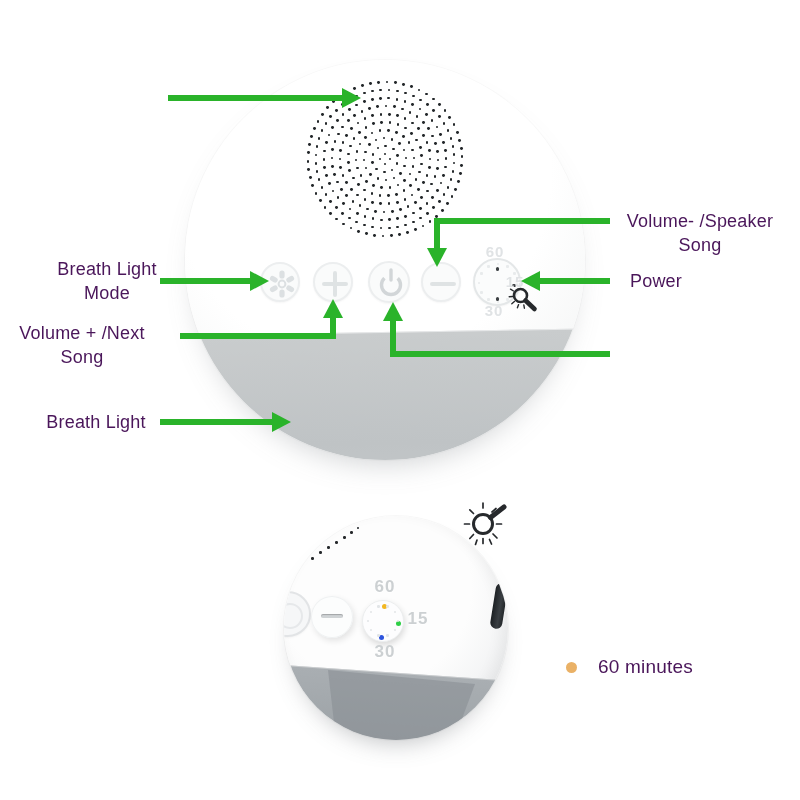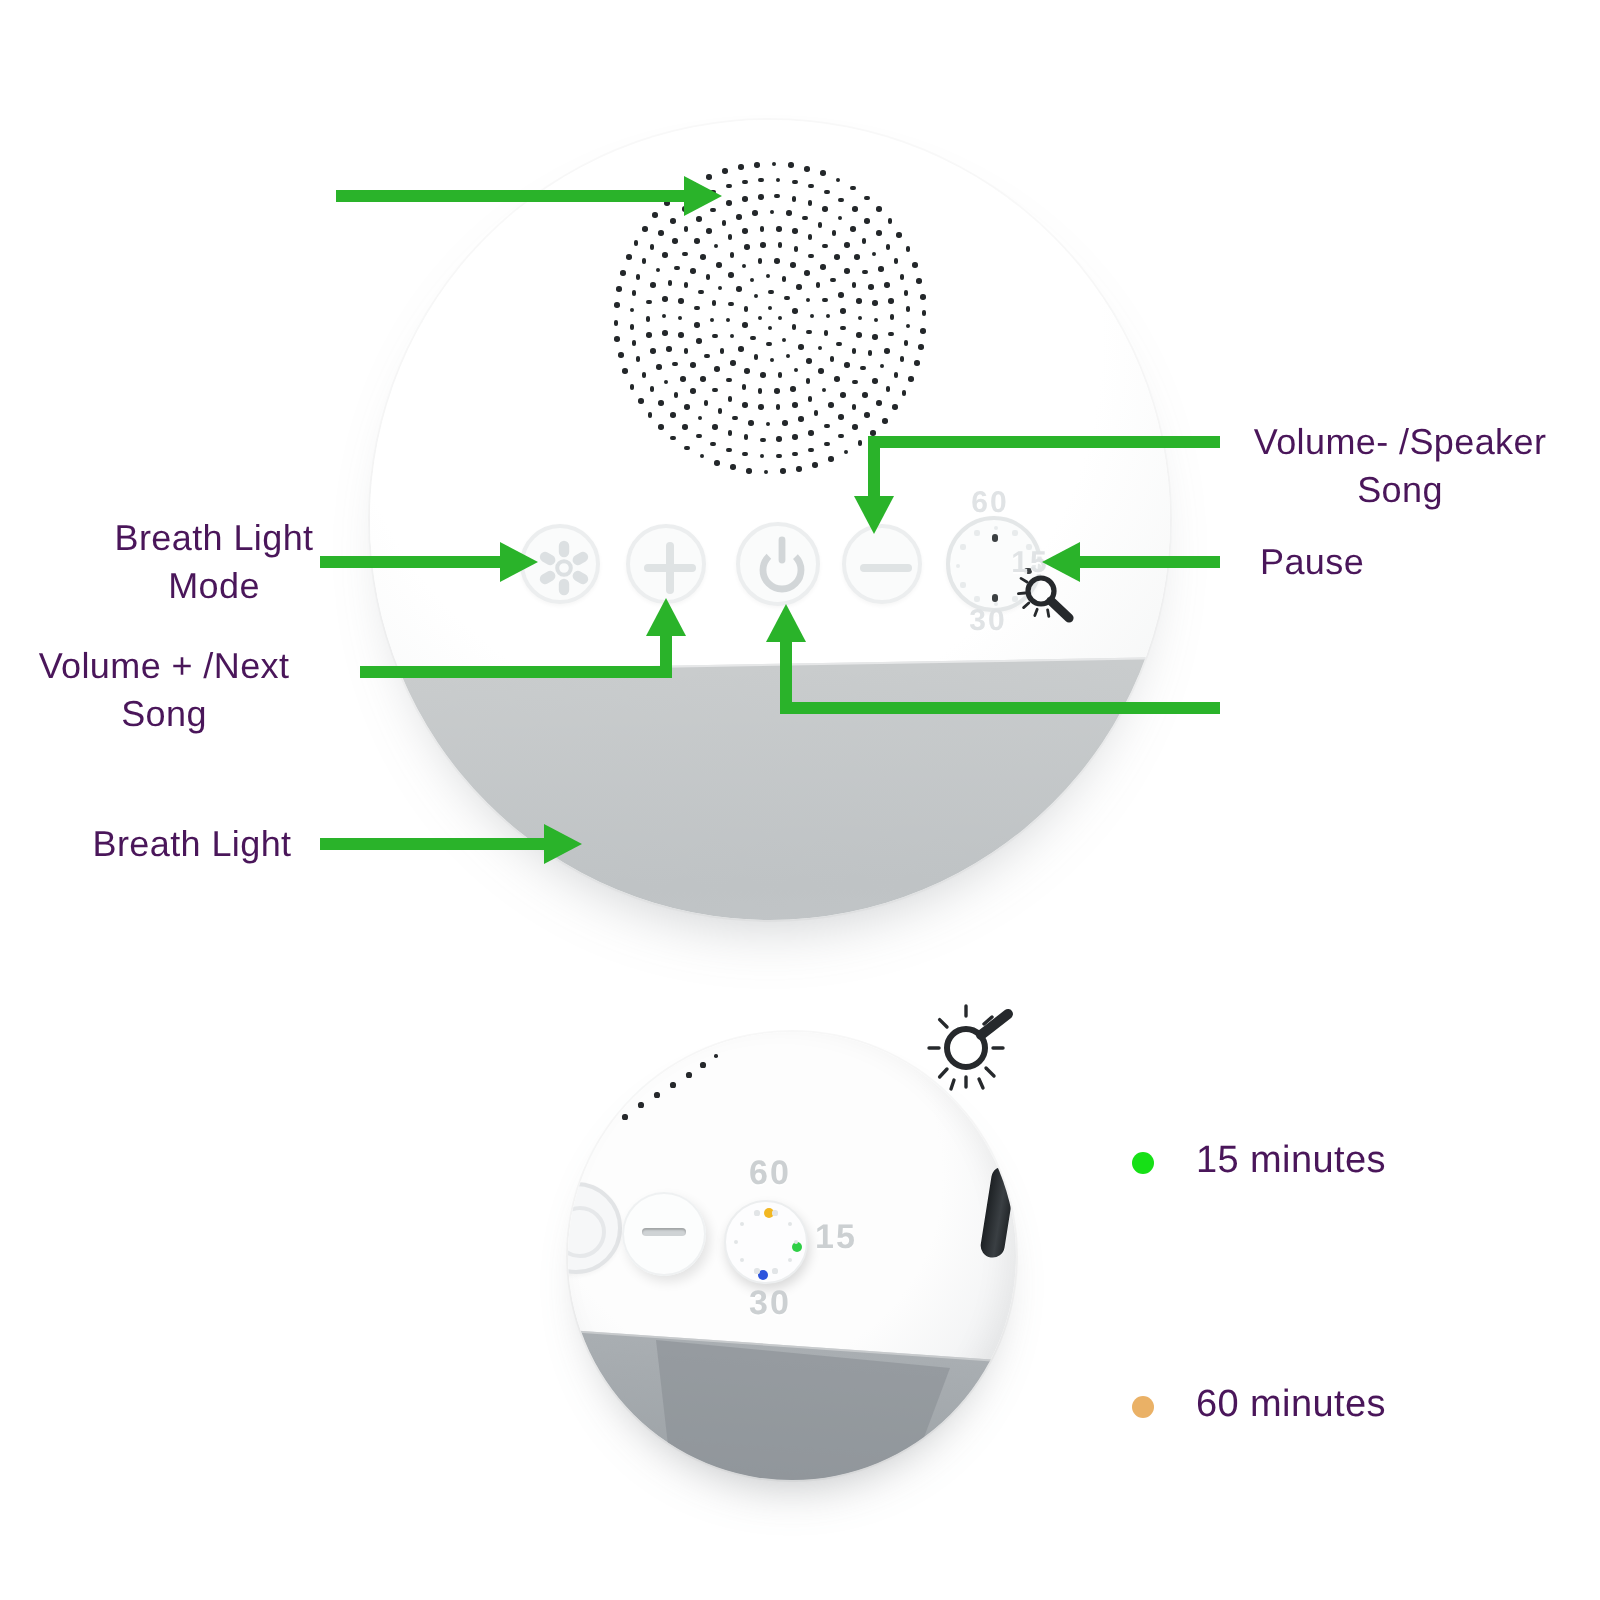--- a/index.html
+++ b/index.html
@@ -495,21 +495,21 @@
     <g>
       <path d="M160 422 H272"></path>
         <polygon points="272,412 272,432 291,422"></polygon>
     </g>
   </svg>
 
   <div class="annot" style="left:608px;top:209px;width:184px;">Volume- /Speaker
 Song</div>
   <div class="annot" style="left:27px;top:257px;width:160px;">Breath Light
 Mode</div>
-  <div class="annot" style="left:630px;top:269px;text-align:left;">Pause</div>
+  <div class="annot" style="left:630px;top:269px;text-align:left;">Power</div>
   <div class="annot" style="left:0px;top:321px;width:164px;">Volume + /Next
 Song</div>
   <div class="annot" style="left:24px;top:410px;width:144px;">Breath Light</div>
 
   <div class="device-zoom">
     <div class="holes">
       <i style="left:27px;top:41px;"></i>
         <i style="left:35px;top:35px;"></i>
       <i style="left:43px;top:30px;"></i>
         <i style="left:51px;top:25px;"></i>
@@ -560,22 +560,18 @@
         <line x1="21.5" y1="38.5" x2="17.8" y2="42.5"></line>
       <line x1="17.5" y1="28" x2="12.5" y2="28"></line>
         <line x1="21.5" y1="17.5" x2="17.8" y2="13.8"></line>
       <line x1="25" y1="44" x2="23.5" y2="48.5"></line>
         <line x1="37.5" y1="43.5" x2="39.5" y2="48"></line>
     </g>
     <circle cx="31" cy="28" r="9.5" stroke-width="3"></circle>
     <line x1="38.5" y1="21.5" x2="52" y2="11" stroke-width="5" stroke-linecap="round"></line>
   </svg>
 
-  <div class="legend-row" style="top:570px;">
-    <span class="legend-dot" style="background-color: rgb(22, 224, 22);"></span>
-    <span class="legend-label">15 minutes</span>
-  </div>
-  <div class="legend-row" style="top:692px;">
+  <div class="legend-row" style="top:656px;">
     <span class="legend-dot" style="background-color: rgb(234, 177, 102);"></span>
     <span class="legend-label">60 minutes</span>
   </div>
 
 </div>
 
 </body></html>

